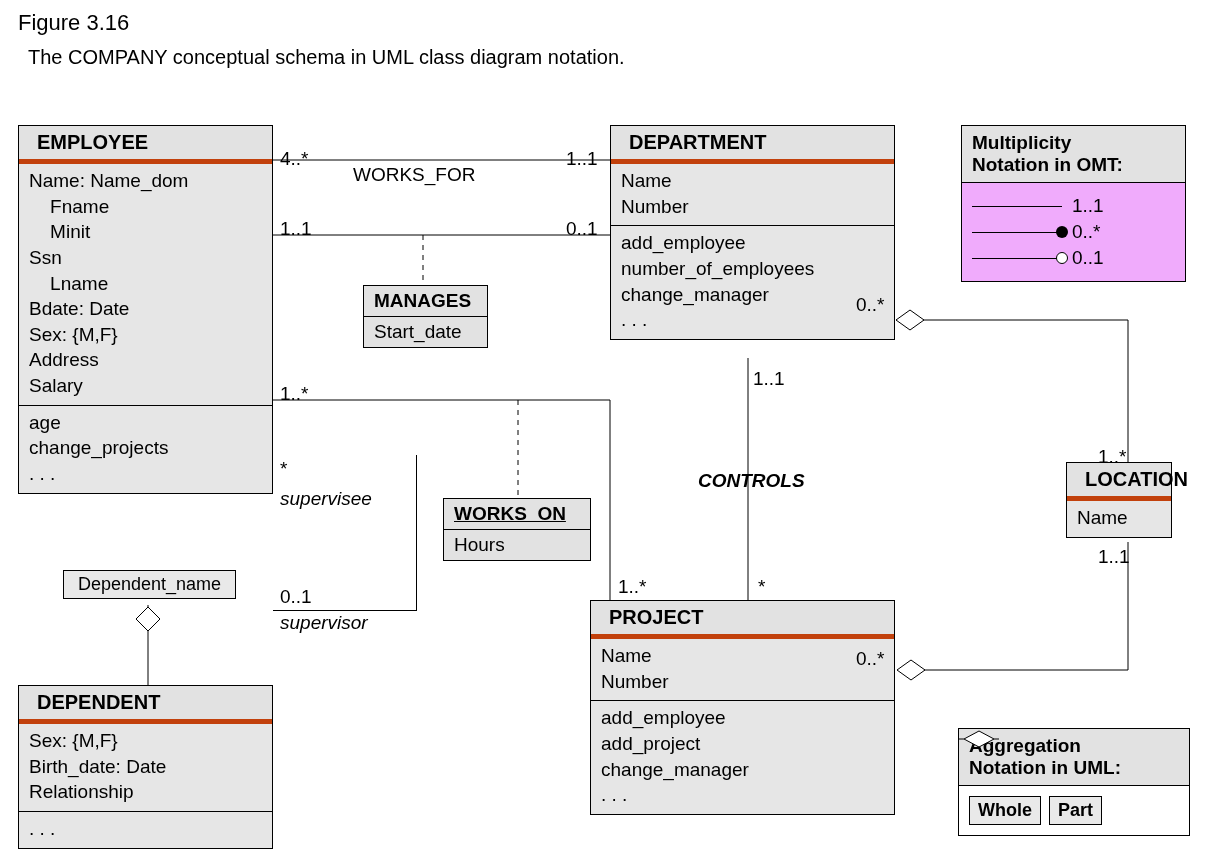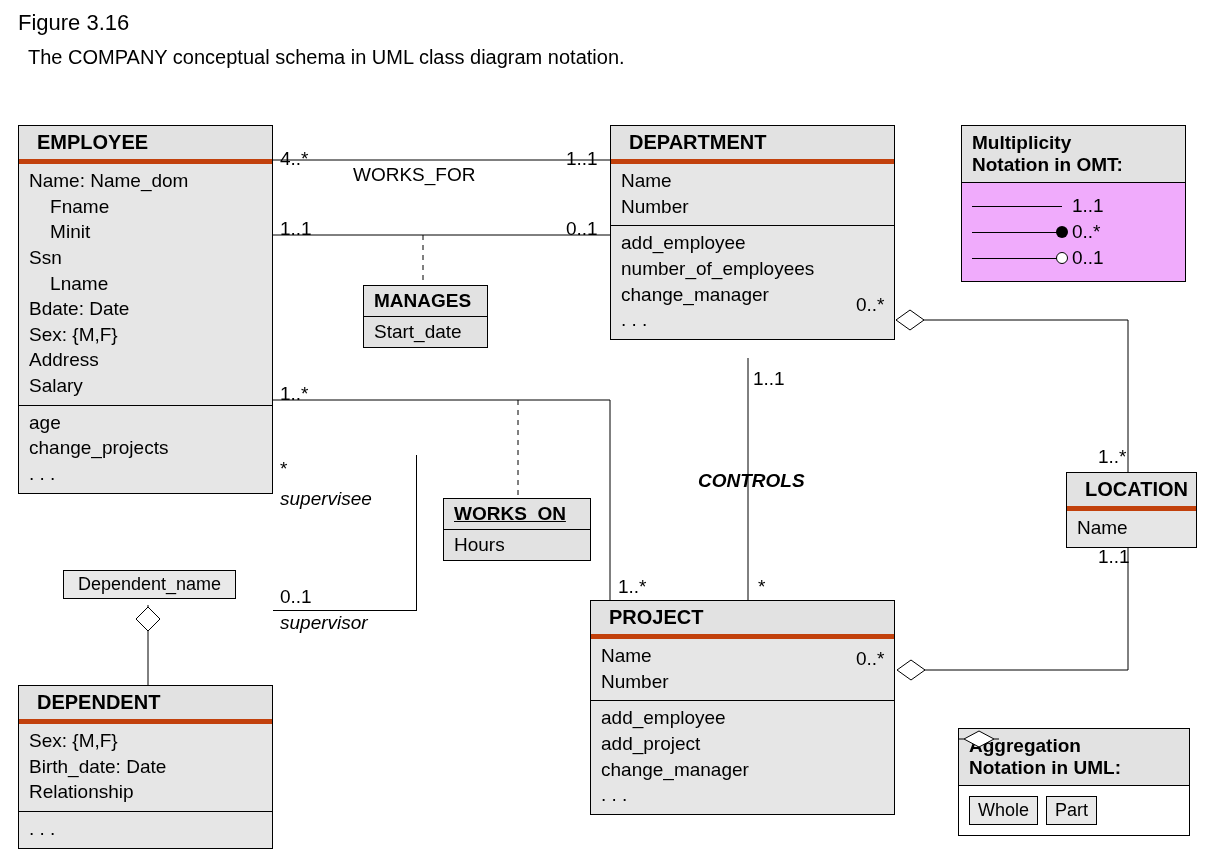--- a/index.html
+++ b/index.html
@@ -24,21 +24,21 @@
   .legend .hd{border-bottom:1px solid #000;padding:6px 10px;font-size:19px;font-weight:700;background:#e2e2e2}
   .legend .body{padding:8px 10px;font-size:19px}
   .legend .row{display:flex;align-items:center;gap:10px;margin:4px 0}
   .legend .sym{width:90px;height:20px;position:relative}
   .legend .line{position:absolute;top:10px;left:0;right:0;border-top:1px solid #000}
   .legend .dot{width:12px;height:12px;border-radius:50%;background:#000;position:absolute;right:-6px;top:4px}
   .legend .circ{width:12px;height:12px;border-radius:50%;border:1px solid #000;background:#fff;position:absolute;right:-6px;top:4px;box-sizing:border-box}
   .agg{position:absolute;border:1px solid #000;background:#fff}
   .agg .hd{border-bottom:1px solid #000;padding:6px 10px;font-size:19px;font-weight:700;background:#e2e2e2}
   .agg .body{display:flex;align-items:center;gap:8px;padding:10px}
-  .agg .box{border:1px solid #000;padding:3px 8px;font-size:18px;font-weight:400;background:#e9e9e9}
+  .agg .box{border:1px solid #000;padding:3px 8px;font-size:18px;font-weight:700;background:#e9e9e9}
   .selfassoc{position:absolute;border:1px solid #000;border-left:none;border-top:none;width:143px;height:155px}
 </style>
 </head>
 <body>
 
 <div class="page">
   <p class="fig-title">Figure 3.16</p>
   <p class="fig-caption">The COMPANY conceptual schema in UML class diagram notation.</p>
 
   <div class="canvas">
@@ -123,21 +123,21 @@
         <div>Number</div>
       </div>
       <div class="sec">
         <div>add_employee</div>
         <div>add_project</div>
         <div>change_manager</div>
         <div>. . .</div>
       </div>
     </div>
 
-    <div class="uml" style="left:1048px;top:362px;width:131px">
+    <div class="uml" style="left:1048px;top:352px;width:106px">
       <div class="hd">LOCATION</div>
       <div class="sec">
         <div>Name</div>
       </div>
     </div>
 
     <div class="assoc-class" style="left:345px;top:175px;width:125px">
       <div class="hd">MANAGES</div>
       <div class="sec">Start_date</div>
     </div>

